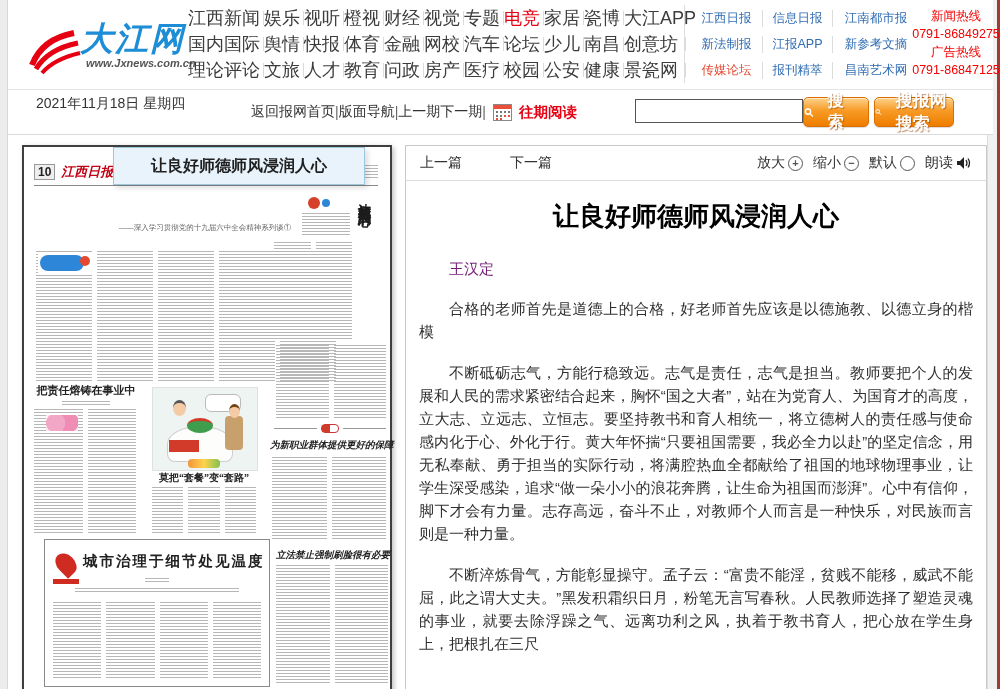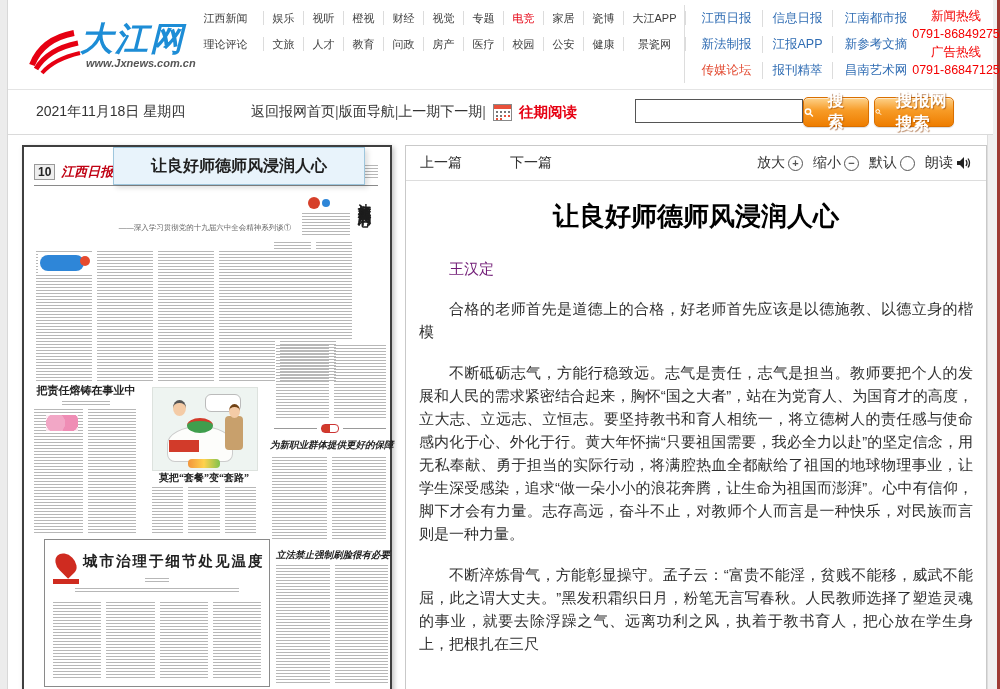--- a/index.html
+++ b/index.html
@@ -11,34 +11,34 @@
   .edge-r{right:3px;top:0;width:9px;height:689px;background:#f1f1f1;border-left:1px solid #ddd;}
   .edge-red{right:0;top:0;width:3px;height:689px;background:#9e3b34;}
   
   .hdr{left:8px;top:0;width:985px;height:89px;background:#fff;border-bottom:1px solid #e4e4e4;}
   .logo{left:20px;top:5px;width:158px;height:78px;cursor:pointer;}
   .logo .site{position:absolute;left:52px;top:12px;font-family:"Liberation Serif",serif;
       font-weight:bold;font-style:italic;font-size:33px;color:#1d8dd6;letter-spacing:2px;white-space:nowrap;}
   .logo .url{position:absolute;left:58px;top:52px;font-size:11px;font-weight:bold;font-style:italic;color:#555;}
   .nav1{left:180px;top:5px;}
   .nav-row{display:grid;grid-template-columns:76px repeat(9,40px) 62px;height:26px;align-items:center;}
-  .nav-cell{text-align:center;font-size:11px;color:#3c3c3c;border-right:1px solid #dcdcdc;
+  .nav-cell{font-size:18px;color:#3c3c3c;border-right:1px solid #dcdcdc;
       white-space:nowrap;cursor:pointer;line-height:14px;}
   .nav-cell:last-child{border-right:1px solid #dcdcdc;}
   .nav-cell.red{color:#e60012;}
   .nav2{left:676px;top:5px;padding-left:6px;}
   .nav2-row{display:grid;grid-template-columns:72px 70px 86px;height:26px;align-items:center;}
   .nav2-cell{text-align:center;font-size:12.5px;color:#2f6cb3;border-right:1px solid #dcdcdc;
       white-space:nowrap;cursor:pointer;}
   .nav2-cell:last-child{border-right:none;}
   .nav2-cell.red{color:#e2482f;}
   .hotline{left:902px;top:7px;width:92px;text-align:center;color:#f40000;font-size:12.5px;line-height:18px;}
   
   .tbar{left:8px;top:90px;width:985px;height:44px;background:#fff;border-bottom:1px solid #dadada;}
-  .tb-date{left:28px;top:13px;font-size:14px;color:#333;}
+  .tb-date{left:28px;top:5px;font-size:14px;color:#333;}
   .tb-mid{left:243px;top:8px;height:28px;display:flex;align-items:center;gap:7px;font-size:14px;color:#333;}
   .tb-link{cursor:pointer;white-space:nowrap;}
   .tb-sep{color:#666;}
   .tb-arch{color:#e60012;font-weight:bold;font-size:14.5px;cursor:pointer;}
   .tb-input{left:627px;top:9px;width:158px;height:22px;border:1px solid #555;font-size:13px;padding:0 4px;}
   .obtn{display:flex;align-items:center;justify-content:center;gap:14px;color:#fff;font-weight:bold;
       border:1px solid #d96f00;border-radius:5px;cursor:pointer;
       background:linear-gradient(#fdd28b,#f79b26 45%,#ee7d00);
       box-shadow:inset 0 1px 0 rgba(255,255,255,.55),0 1px 1px rgba(0,0,0,.15);
       text-shadow:1px 1px 1px rgba(140,60,0,.55);}
@@ -144,20 +144,33 @@
         <span class="nav-cell">橙视</span>
         <span class="nav-cell">财经</span>
         <span class="nav-cell">视觉</span>
         <span class="nav-cell">专题</span>
         <span class="nav-cell red">电竞</span>
         <span class="nav-cell">家居</span>
         <span class="nav-cell">瓷博</span>
         <span class="nav-cell">大江APP</span>
       </div>
     <div class="nav-row">
+        <span class="nav-cell">国内国际</span>
+        <span class="nav-cell">舆情</span>
+        <span class="nav-cell">快报</span>
+        <span class="nav-cell">体育</span>
+        <span class="nav-cell">金融</span>
+        <span class="nav-cell">网校</span>
+        <span class="nav-cell">汽车</span>
+        <span class="nav-cell">论坛</span>
+        <span class="nav-cell">少儿</span>
+        <span class="nav-cell">南昌</span>
+        <span class="nav-cell">创意坊</span>
+      </div>
+    <div class="nav-row">
         <span class="nav-cell">理论评论</span>
         <span class="nav-cell">文旅</span>
         <span class="nav-cell">人才</span>
         <span class="nav-cell">教育</span>
         <span class="nav-cell">问政</span>
         <span class="nav-cell">房产</span>
         <span class="nav-cell">医疗</span>
         <span class="nav-cell">校园</span>
         <span class="nav-cell">公安</span>
         <span class="nav-cell">健康</span>

